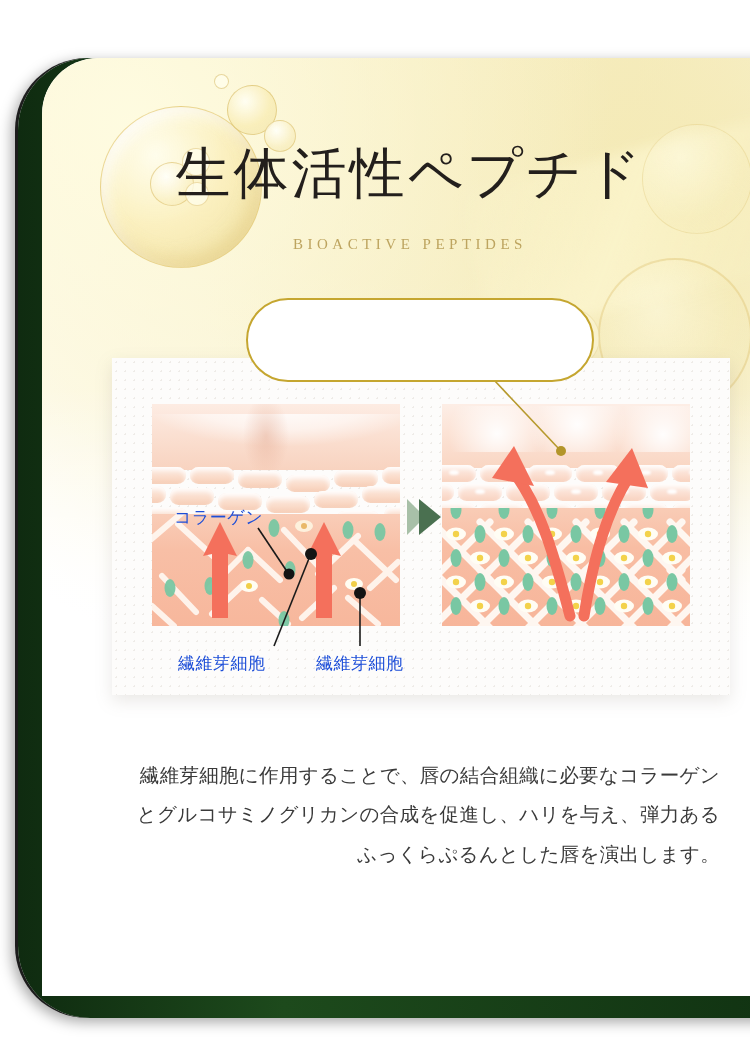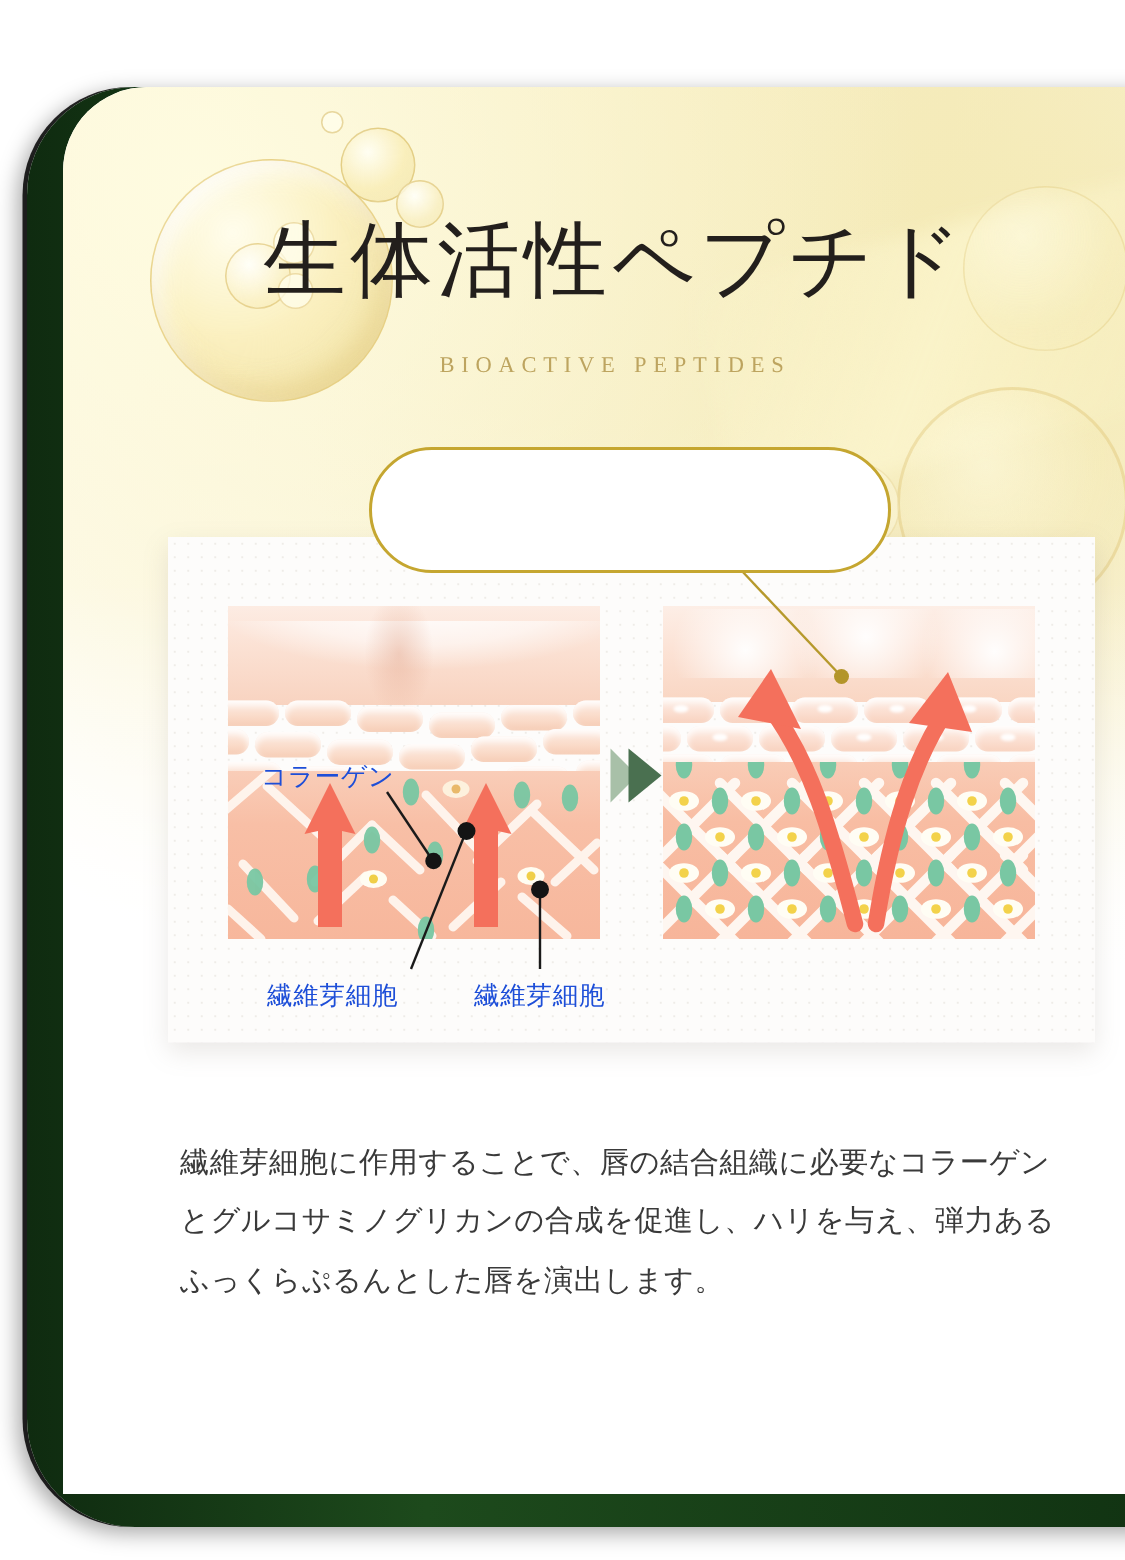--- a/index.html
+++ b/index.html
@@ -210,20 +210,21 @@
   .lbl.collagen{left:62px;top:148px;}
   .lbl.elastin{left:66px;top:294px;}
   .lbl.fibro{left:204px;top:294px;}
   .pointers{position:absolute;left:0;top:0;width:618px;height:337px;z-index:4;pointer-events:none;}
 
   
   .body-copy{
     position:absolute;left:78px;top:678px;width:600px;
     font-size:19.5px;line-height:2.05;color:#3a3a3a;letter-spacing:.3px;
     font-family:"Liberation Sans","DejaVu Sans",sans-serif;
+    text-align:right;
   }
 </style>
 </head>
 <body>
 
 <div class="card-wrap">
   <div class="card-border"></div>
 
   <div class="card-inner">
 

